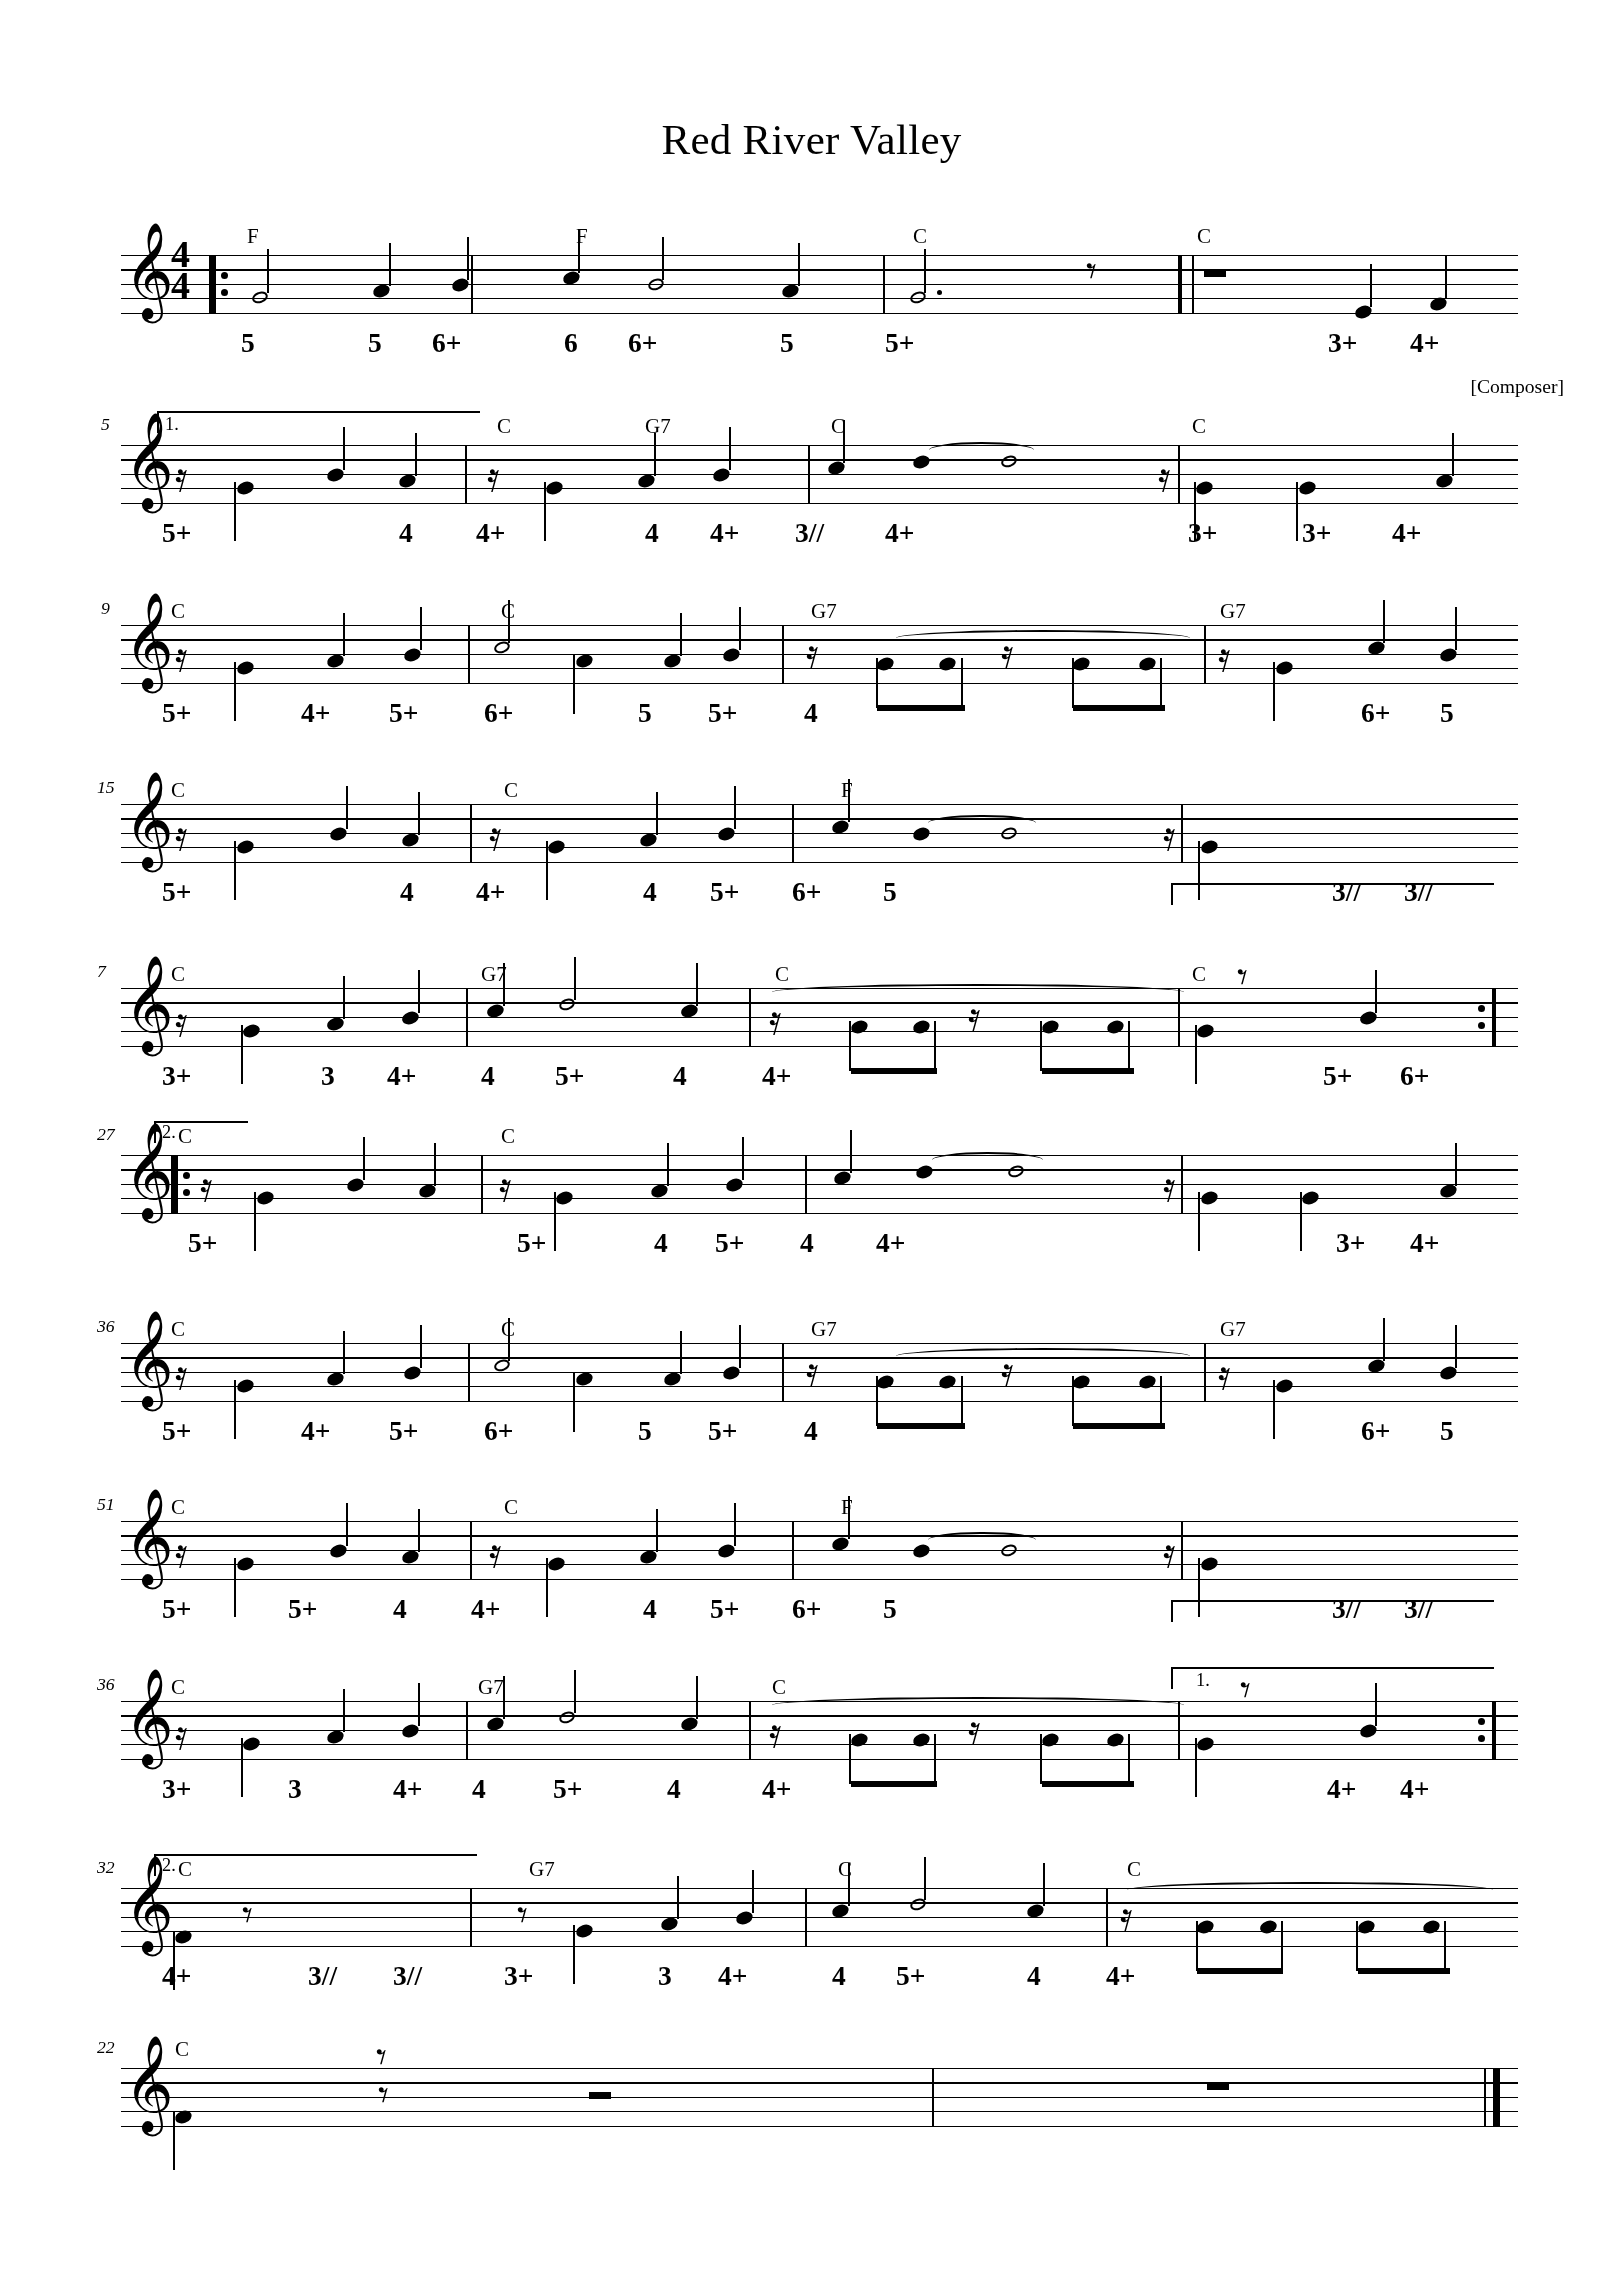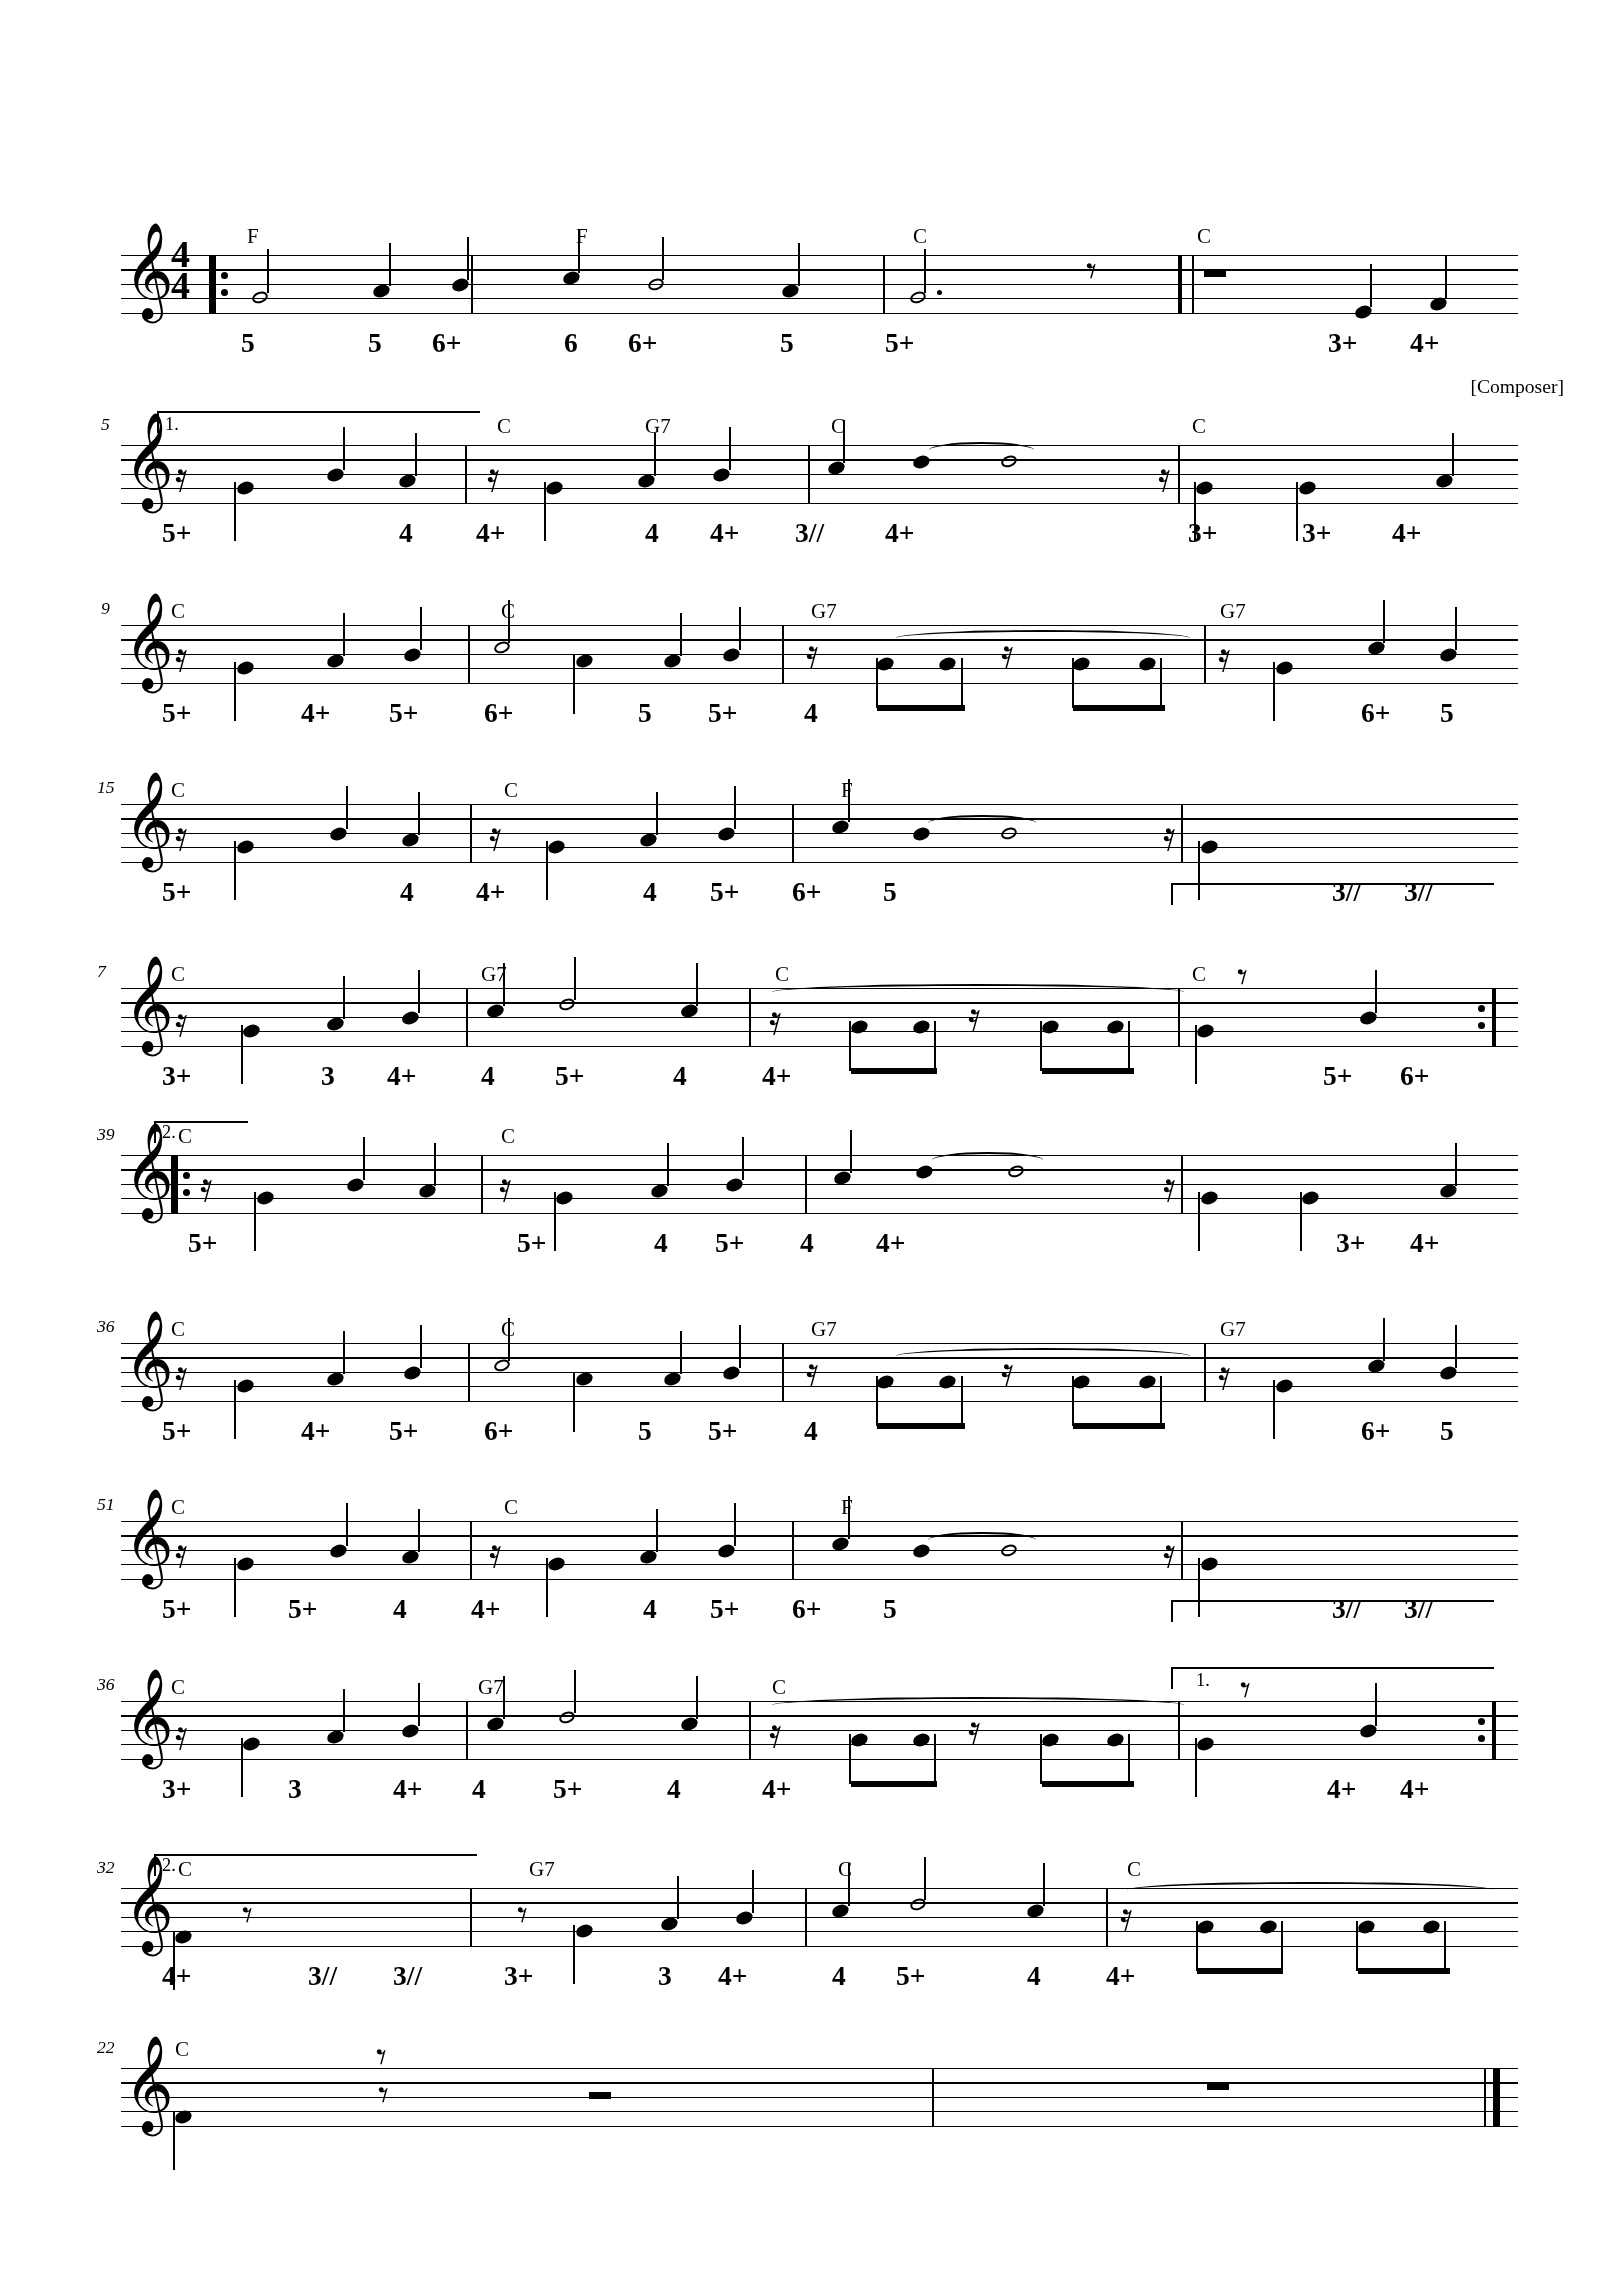--- a/index.html
+++ b/index.html
@@ -176,20 +176,21 @@
     position: absolute;
     font-size: 18.3px;
     font-family: "Liberation Serif", serif;
   }
 </style>
 </head>
 <body>
 
 <div class="page">
 
+  <div class="title">Red River Valley</div>
   <div class="composer">[Composer]</div>
 
   <div class="system" style="top:255px;">
     <div class="staff">
       <div class="ln"></div>
         <div class="ln"></div>
         <div class="ln"></div>
         <div class="ln"></div>
         <div class="ln"></div>
     </div>
@@ -499,21 +500,21 @@
     <div class="tab" style="left:387px;top:72px;">4+</div>
     <div class="tab" style="left:481px;top:72px;">4</div>
     <div class="tab" style="left:555px;top:72px;">5+</div>
     <div class="tab" style="left:673px;top:72px;">4</div>
     <div class="tab" style="left:762px;top:72px;">4+</div>
     <div class="tab" style="left:1323px;top:72px;">5+</div>
     <div class="tab" style="left:1400px;top:72px;">6+</div>
   </div>
 
   <div class="system" style="top:1155px;">
-    <div class="measnum" style="left:97px;top:-31px;">39</div>
+    <div class="measnum" style="left:97px;top:-31px;">27</div>
     <div class="volta" style="left:154px;top:-34px;width:92px;"></div>
     <div class="volta-label" style="left:162px;top:-33px;">2.</div>
     <div class="chord" style="left:178px;top:-31px;">C</div>
     <div class="chord" style="left:501px;top:-31px;">C</div>
 
     <div class="staff">
       <div class="ln"></div>
         <div class="ln"></div>
         <div class="ln"></div>
         <div class="ln"></div>

